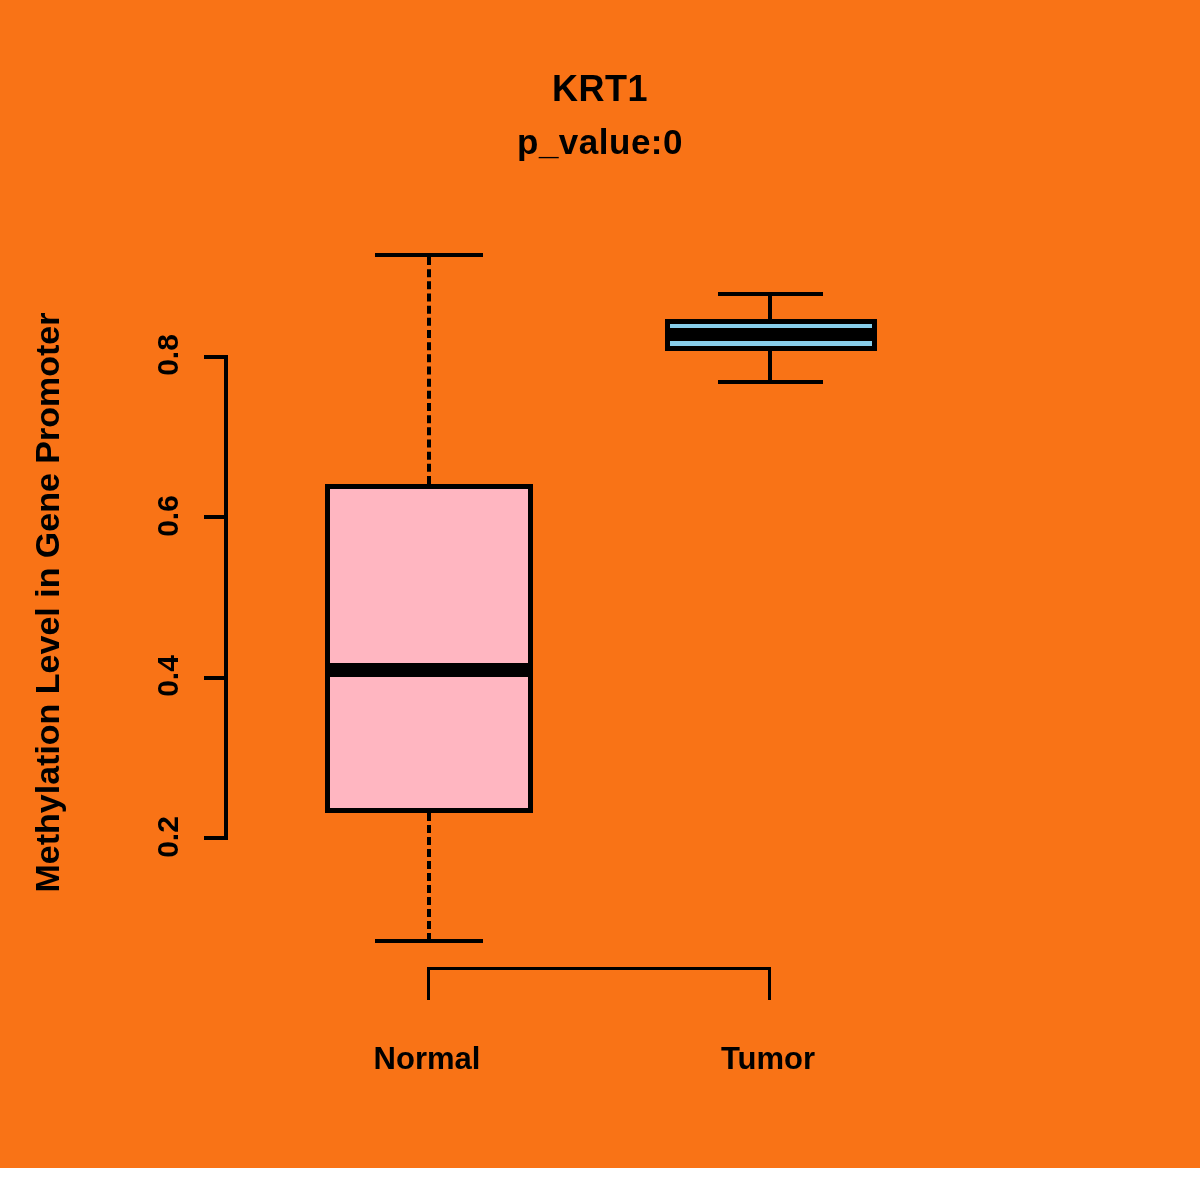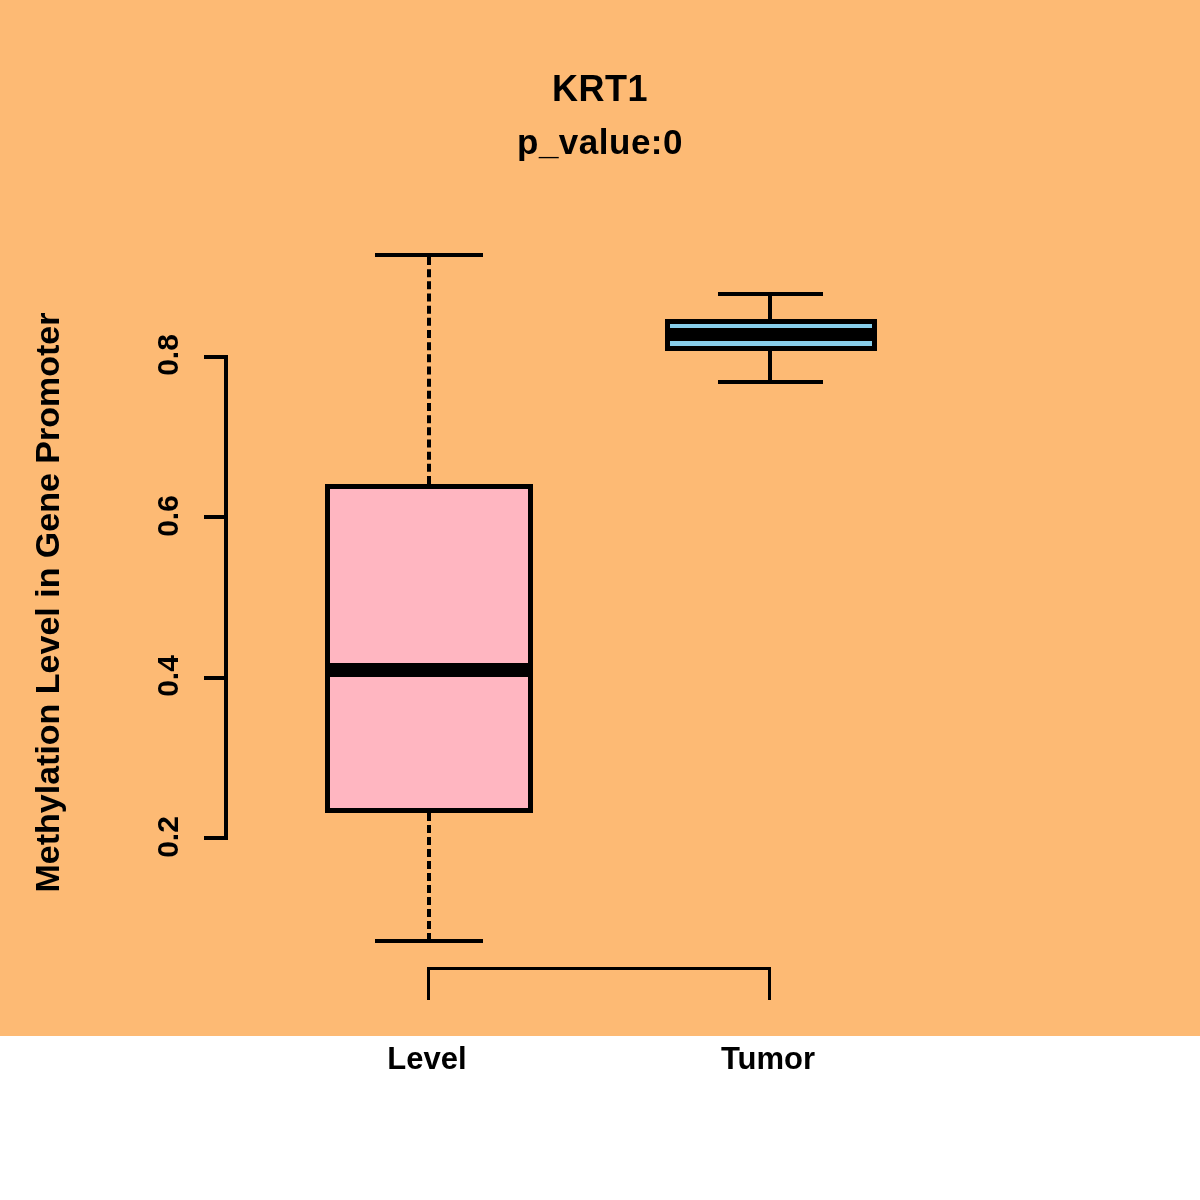--- a/index.html
+++ b/index.html
@@ -9,22 +9,22 @@
   }
   body {
     width: 1200px;
     height: 1200px;
     font-family: "Liberation Sans", sans-serif;
     overflow: hidden;
   }
   #plot-root {
     position: relative;
     width: 1200px;
-    height: 1036px;
-    background: #fdba74;
+    height: 1168px;
+    background: #f97316;
   }
   .abs { position: absolute; }
 
   
   #chart-title {
     left: 0;
     top: 68px;
     width: 1200px;
     text-align: center;
     font-size: 36px;
@@ -157,16 +157,16 @@
 
     <div class="abs whisker-stem-solid" style="left:768px; top:351px; height:31px;"></div>
 
     <div class="abs whisker-cap" style="left:718px; top:380px; width:105px;"></div>
   </div>
 
   <div class="abs axis-line-h" style="left:427px; top:967px; width:344px;"></div>
   <div class="abs tick-v" style="left:427px; top:967px; height:33px;"></div>
   <div class="abs tick-v" style="left:768px; top:967px; height:33px;"></div>
 
-  <div class="abs tick-label-x" style="left:327px; top:1041px; width:200px;">Level</div>
+  <div class="abs tick-label-x" style="left:327px; top:1041px; width:200px;">Normal</div>
   <div class="abs tick-label-x" style="left:668px; top:1041px; width:200px;">Tumor</div>
 
 </div>
 
 </body></html>

